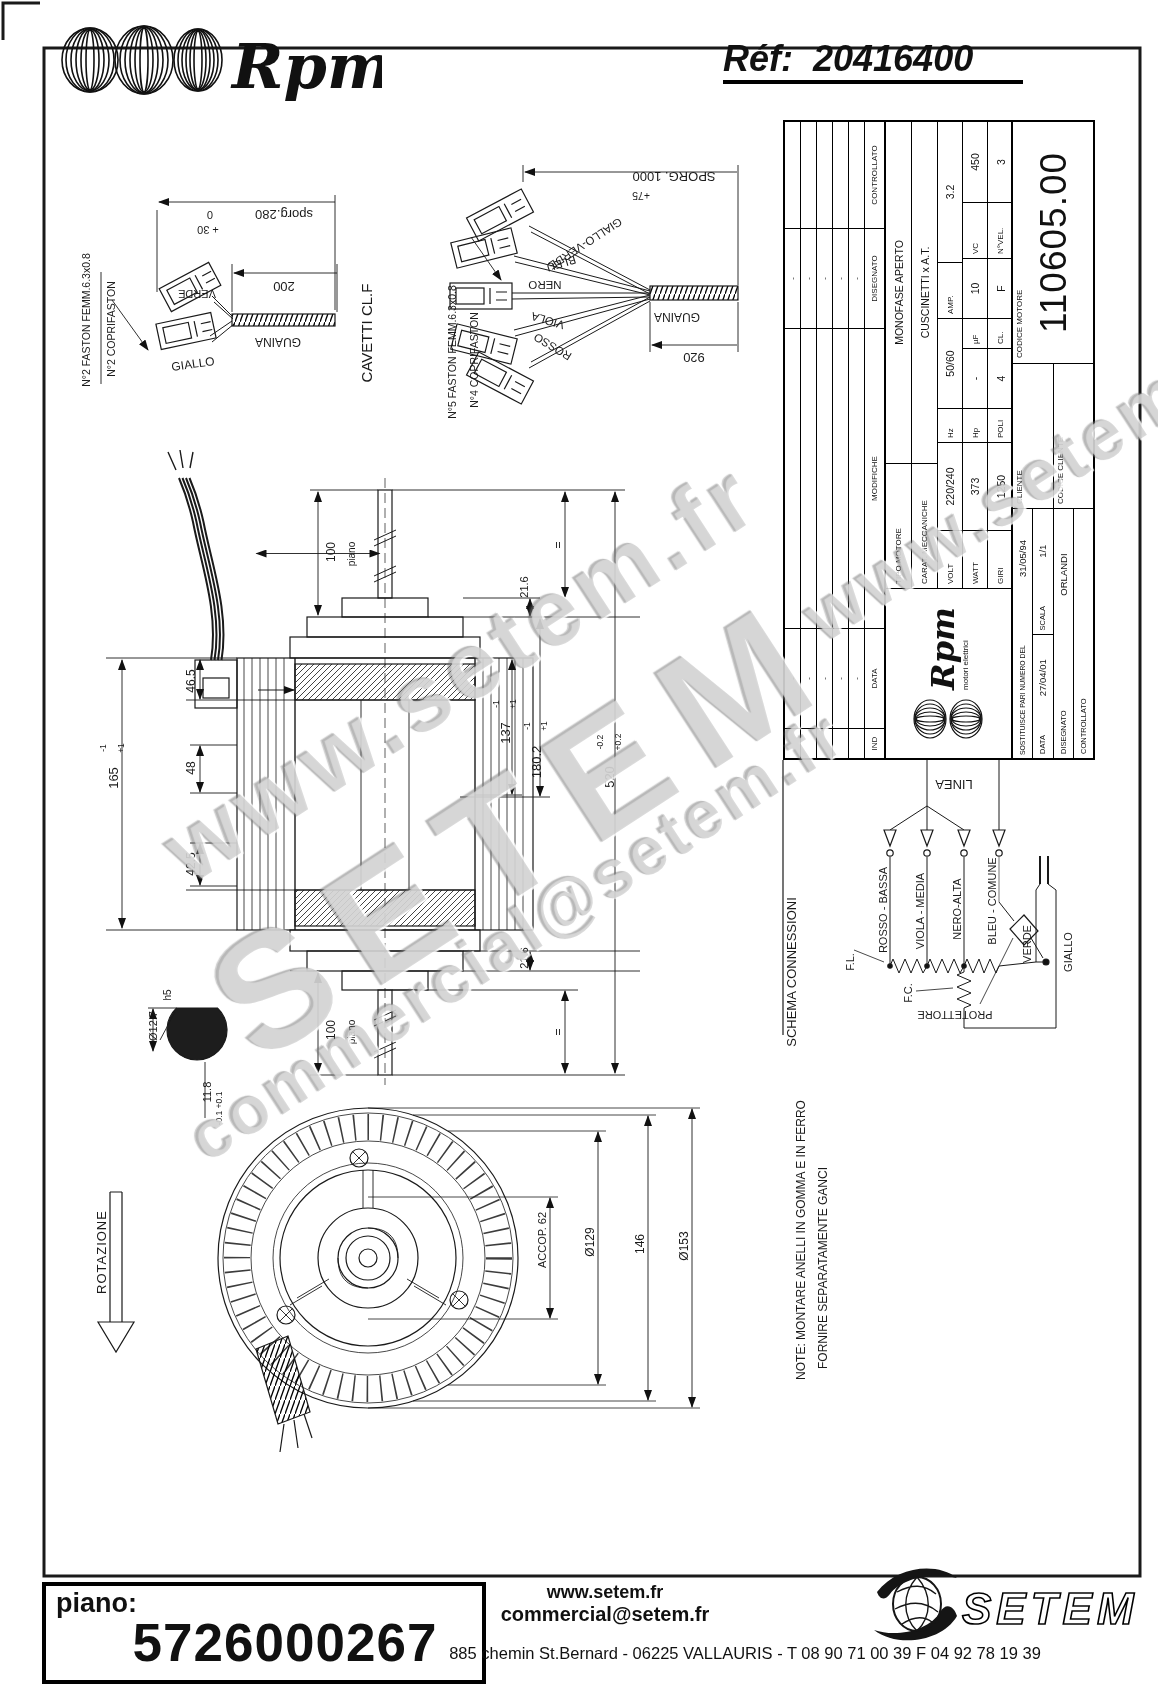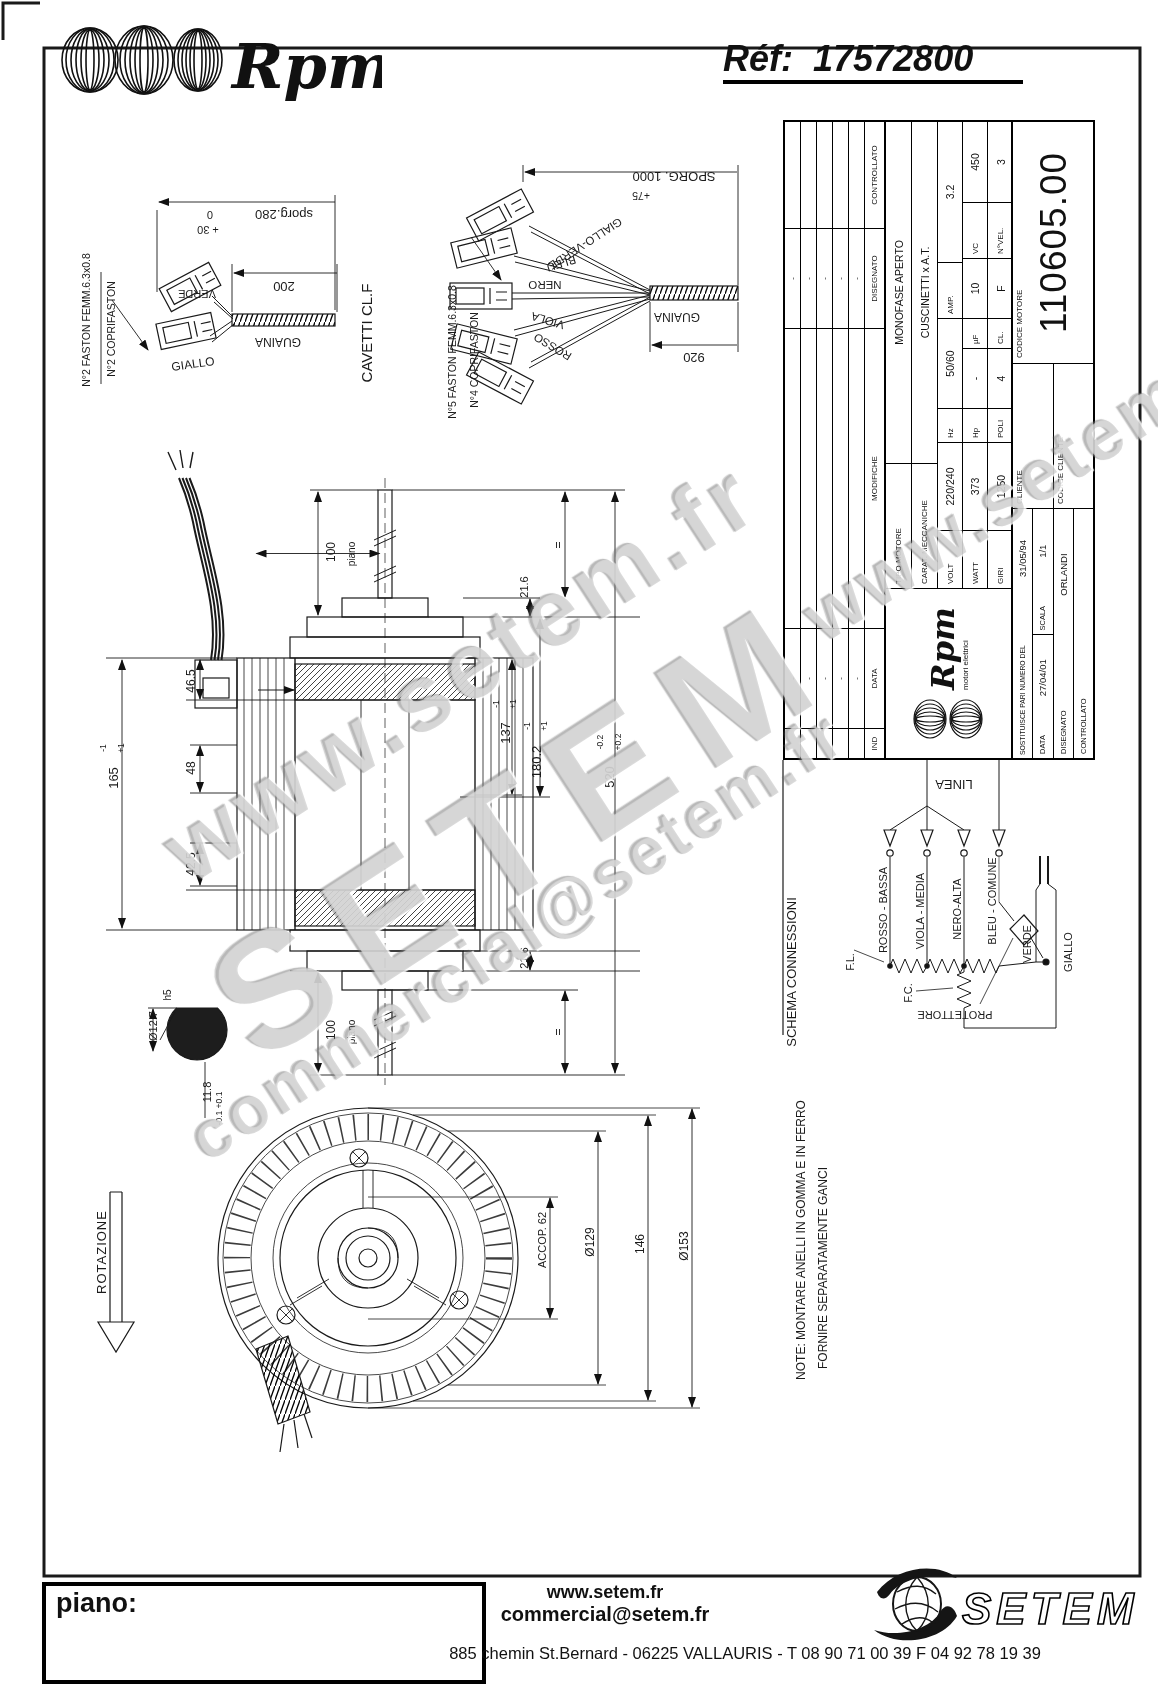--- a/index.html
+++ b/index.html
@@ -293,21 +293,21 @@
       <ellipse rx="16" ry="30"></ellipse>
         <ellipse rx="20" ry="31"></ellipse>
         <ellipse rx="24" ry="31"></ellipse>
     </g>
   </g>
   <text x="180" y="70" font-family="DejaVu Serif, serif" font-style="italic" font-weight="bold" font-size="62" fill="#111">Rpm</text>
 </svg>
 
 <div class="hdr-ref">
   <span>Réf:</span>
-  <span>17572800</span>
+  <span>20416400</span>
 </div>
 
 <span class="lbl r90 f105" style="left:86px;top:320px">N°2 FASTON FEMM.6.3x0.8</span>
 <span class="lbl r90 f105" style="left:111px;top:329px">N°2 COPRIFASTON</span>
 <span class="lbl r180 f13" style="left:284px;top:214px">sporg.280</span>
 <span class="lbl r180 f11" style="left:210px;top:214px">0</span>
 <span class="lbl r180 f11" style="left:208px;top:229px">+ 30</span>
 <span class="lbl r180 f13" style="left:284px;top:286px">200</span>
 <span class="lbl r180 f12" style="left:278px;top:342px">GUAINA</span>
 <span class="lbl r180 f11" style="left:197px;top:293px">VERDE</span>
@@ -519,20 +519,21 @@
   </div>
 </div>
 
 <div class="wm" style="left:460px;top:672px;font-size:95px;letter-spacing:6px">www.setem.fr</div>
 <div class="wm" style="left:520px;top:828px;font-size:165px;letter-spacing:26px">SETEM</div>
 <div class="wm" style="left:515px;top:935px;font-size:68px;letter-spacing:3px">commercial@setem.fr</div>
 <div class="wm" style="left:1030px;top:480px;font-size:74px;letter-spacing:4px">www.setem.fr</div>
 
 <div class="code-box">
   <span class="code-label">piano:</span>
+  <span class="code-value">5726000267</span>
 </div>
 <div class="contact">
   <div class="web">www.setem.fr</div>
   <div class="email">commercial@setem.fr</div>
 </div>
 <div class="address">885 chemin St.Bernard  -  06225 VALLAURIS  -  T 08 90 71 00 39   F 04 92 78 19 39</div>
 <svg class="setem-logo" width="285" height="85" viewBox="0 0 285 85">
   <g>
     <path d="M15,28 C35,2 75,-2 95,14 C70,8 40,14 28,30 C22,38 17,34 15,28 Z" fill="#151515"></path>
     <path d="M95,52 C80,78 35,84 12,66 C35,74 68,66 78,48 C84,38 92,42 95,52 Z" fill="#151515"></path>

